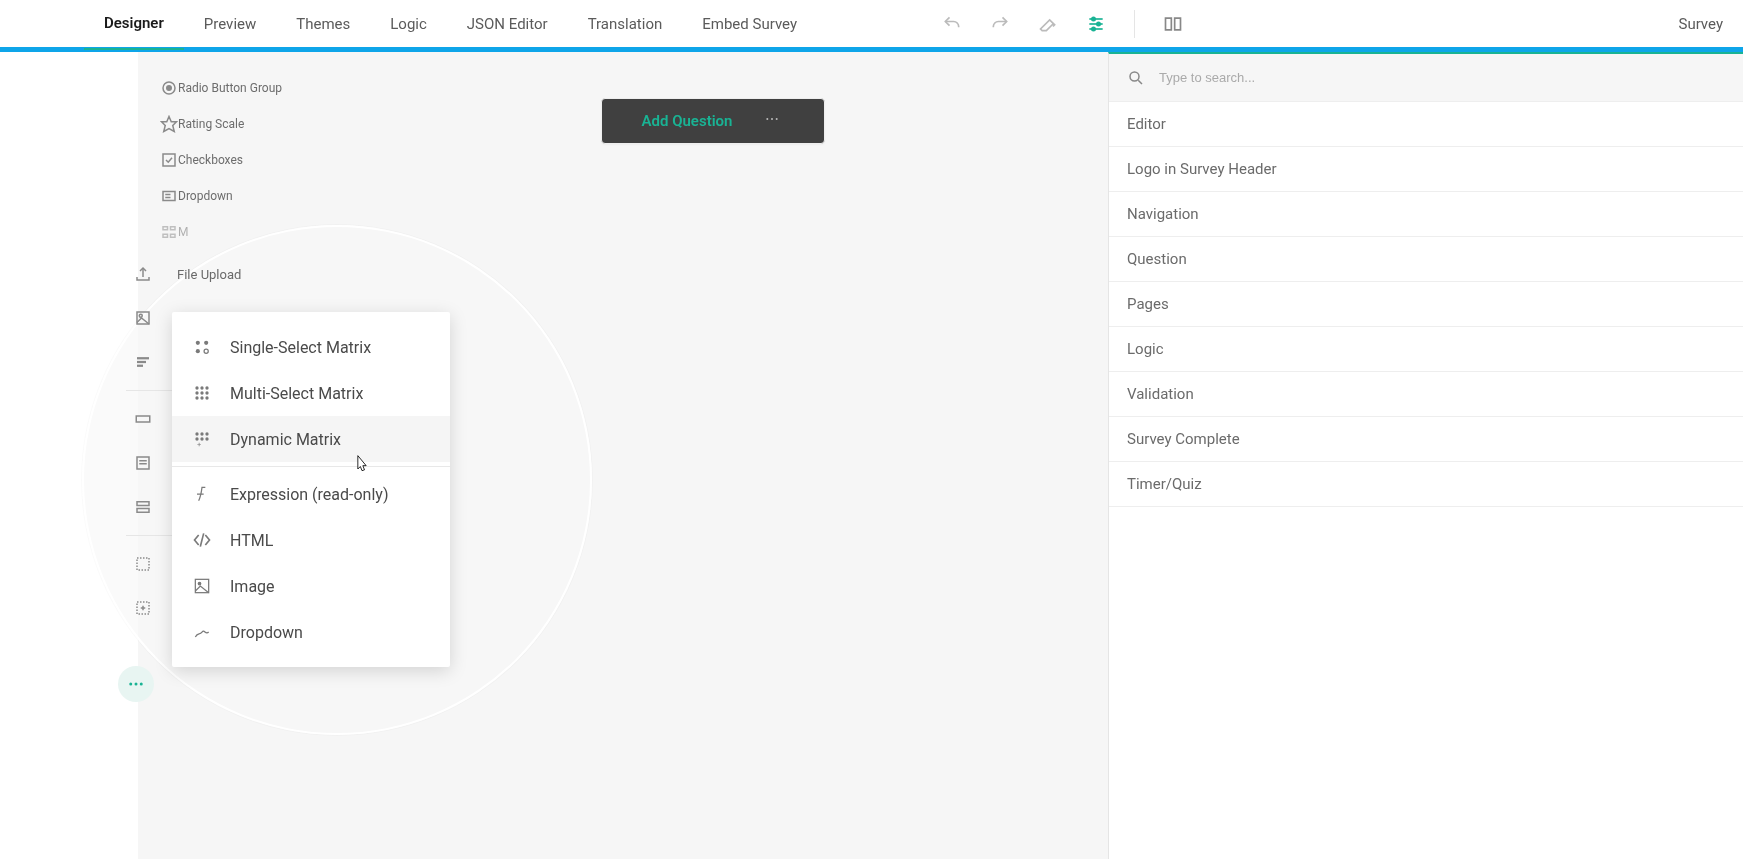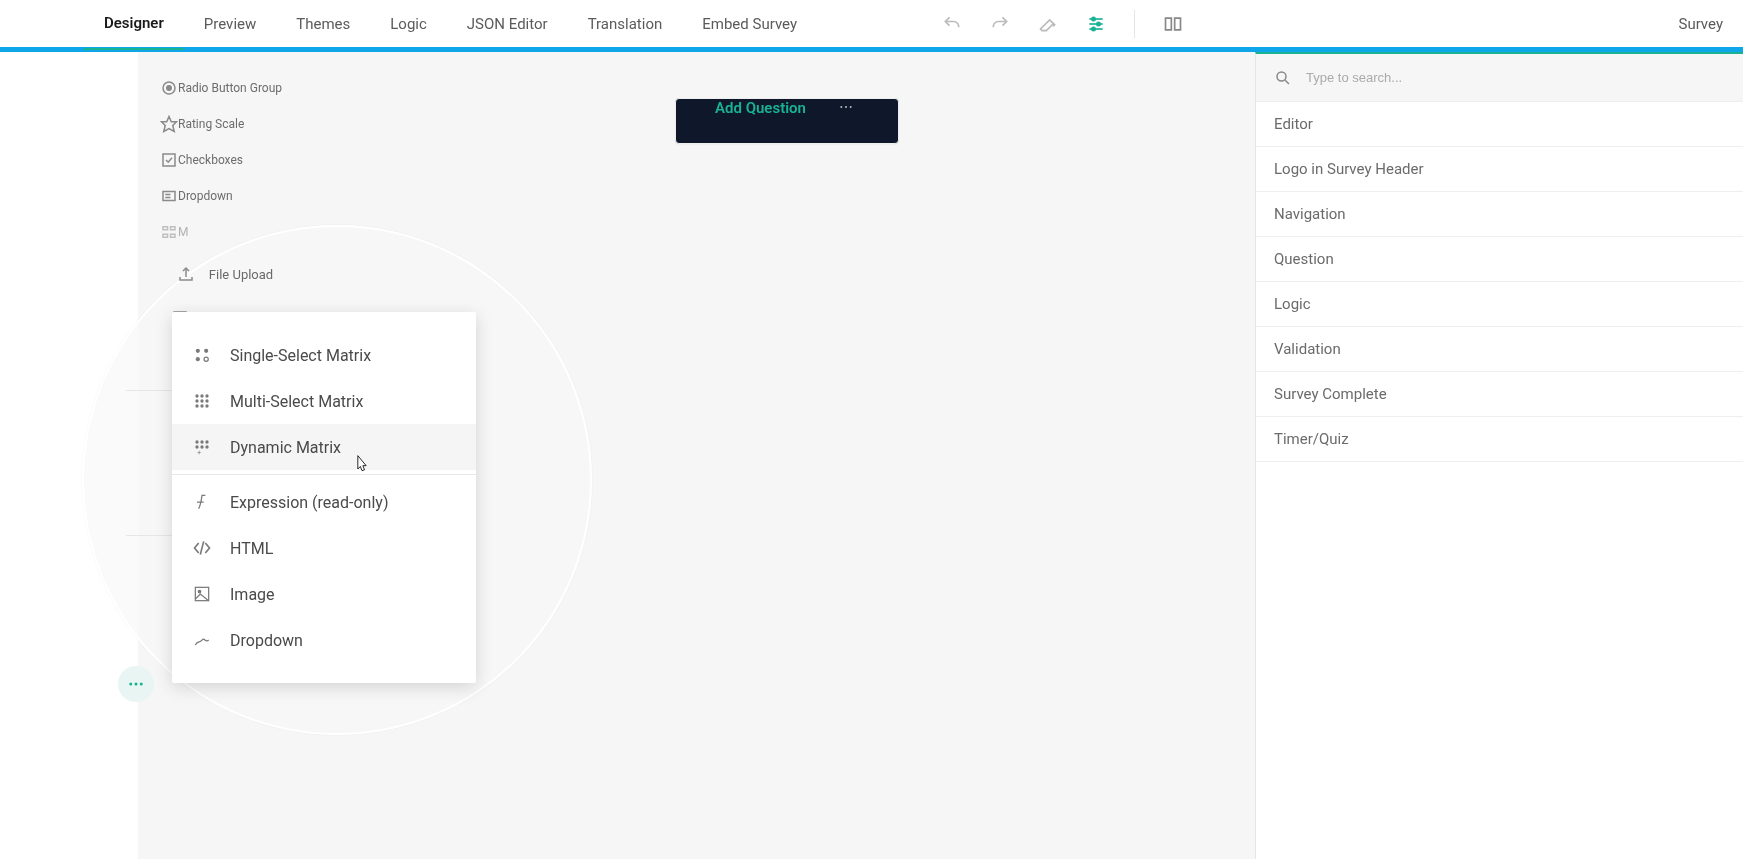--- a/index.html
+++ b/index.html
@@ -101,38 +101,38 @@
   flex-direction: column;
   align-items: center;
 }
 .empty-msg {
   margin-top: 278px;
   color: #4d4d4d;
   font-size: 14px;
 }
 .add-q {
   margin-top: 46px;
-  background: #0f172a;
+  background: #404040;
   border: 1px solid #eee;
   border-radius: 4px;
   height: 46px;
   width: 224px;
   display: flex;
-  align-items: flex-start;
+  align-items: center;
   justify-content: center;
   gap: 32px;
   color: #19b394;
   font-weight: 600;
   font-size: 15px;
   cursor: pointer;
   box-shadow: 0 1px 2px rgba(0,0,0,0.04);
 }
 
 .rightpanel {
-  width: 488px;
+  width: 635px;
   border-left: 1px solid #e5e5e5;
   display: flex;
   flex-direction: column;
   border-top: 2px solid #19b394;
 }
 .search {
   height: 48px;
   background: #f6f6f6;
   display: flex;
   align-items: center;
@@ -178,45 +178,44 @@
   position: absolute;
   top: 252px;
   left: 126px;
   width: 190px;
   font-size: 13px;
   color: #6a6a6a;
 }
 .tb2-item {
   display: flex;
   align-items: center;
-  gap: 14px;
+  gap: 25px;
   padding: 13px 0 13px 8px;
-  justify-content: center;
 }
 .tb2-item .tb-icon { width: 18px; height: 18px; }
 .tb2-sep { height: 1px; background: #e6e6e6; margin: 6px 0 6px 0; }
 .more-btn {
   width: 36px; height: 36px; border-radius: 50%;
   background: #e8f5f2; color: #19b394;
   display:flex; align-items:center; justify-content:center;
   position: absolute;
   left: 118px;
   top: 666px;
 }
 
 
 .popup {
   position: absolute;
   left: 172px;
   top: 312px;
-  width: 304px;
+  width: 278px;
   background: #fff;
   border-radius: 2px;
   box-shadow: 0 4px 18px rgba(0,0,0,0.15);
-  padding: 20px 0;
+  padding: 12px 0;
   z-index: 5;
 }
 .pop-item {
   display: flex;
   align-items: center;
   gap: 18px;
   padding: 13px 20px;
   font-size: 16px;
   color: #4a4a4a;
   cursor: pointer;
@@ -360,20 +359,21 @@
             <circle cx="10" cy="10" r="6"></circle>
             <line x1="15" y1="15" x2="20" y2="20"></line>
           </svg>
         </span>
       <input placeholder="Type to search..." style="">
     </div>
     <div class="rp-row">Editor</div>
     <div class="rp-row">Logo in Survey Header</div>
     <div class="rp-row">Navigation</div>
     <div class="rp-row">Question</div>
+    <div class="rp-row">Pages</div>
     <div class="rp-row">Logic</div>
     <div class="rp-row">Validation</div>
     <div class="rp-row">Survey Complete</div>
     <div class="rp-row">Timer/Quiz</div>
   </div>
 </div>
 
 <div class="magnifier"></div>
 
 <div class="tb-list2">

